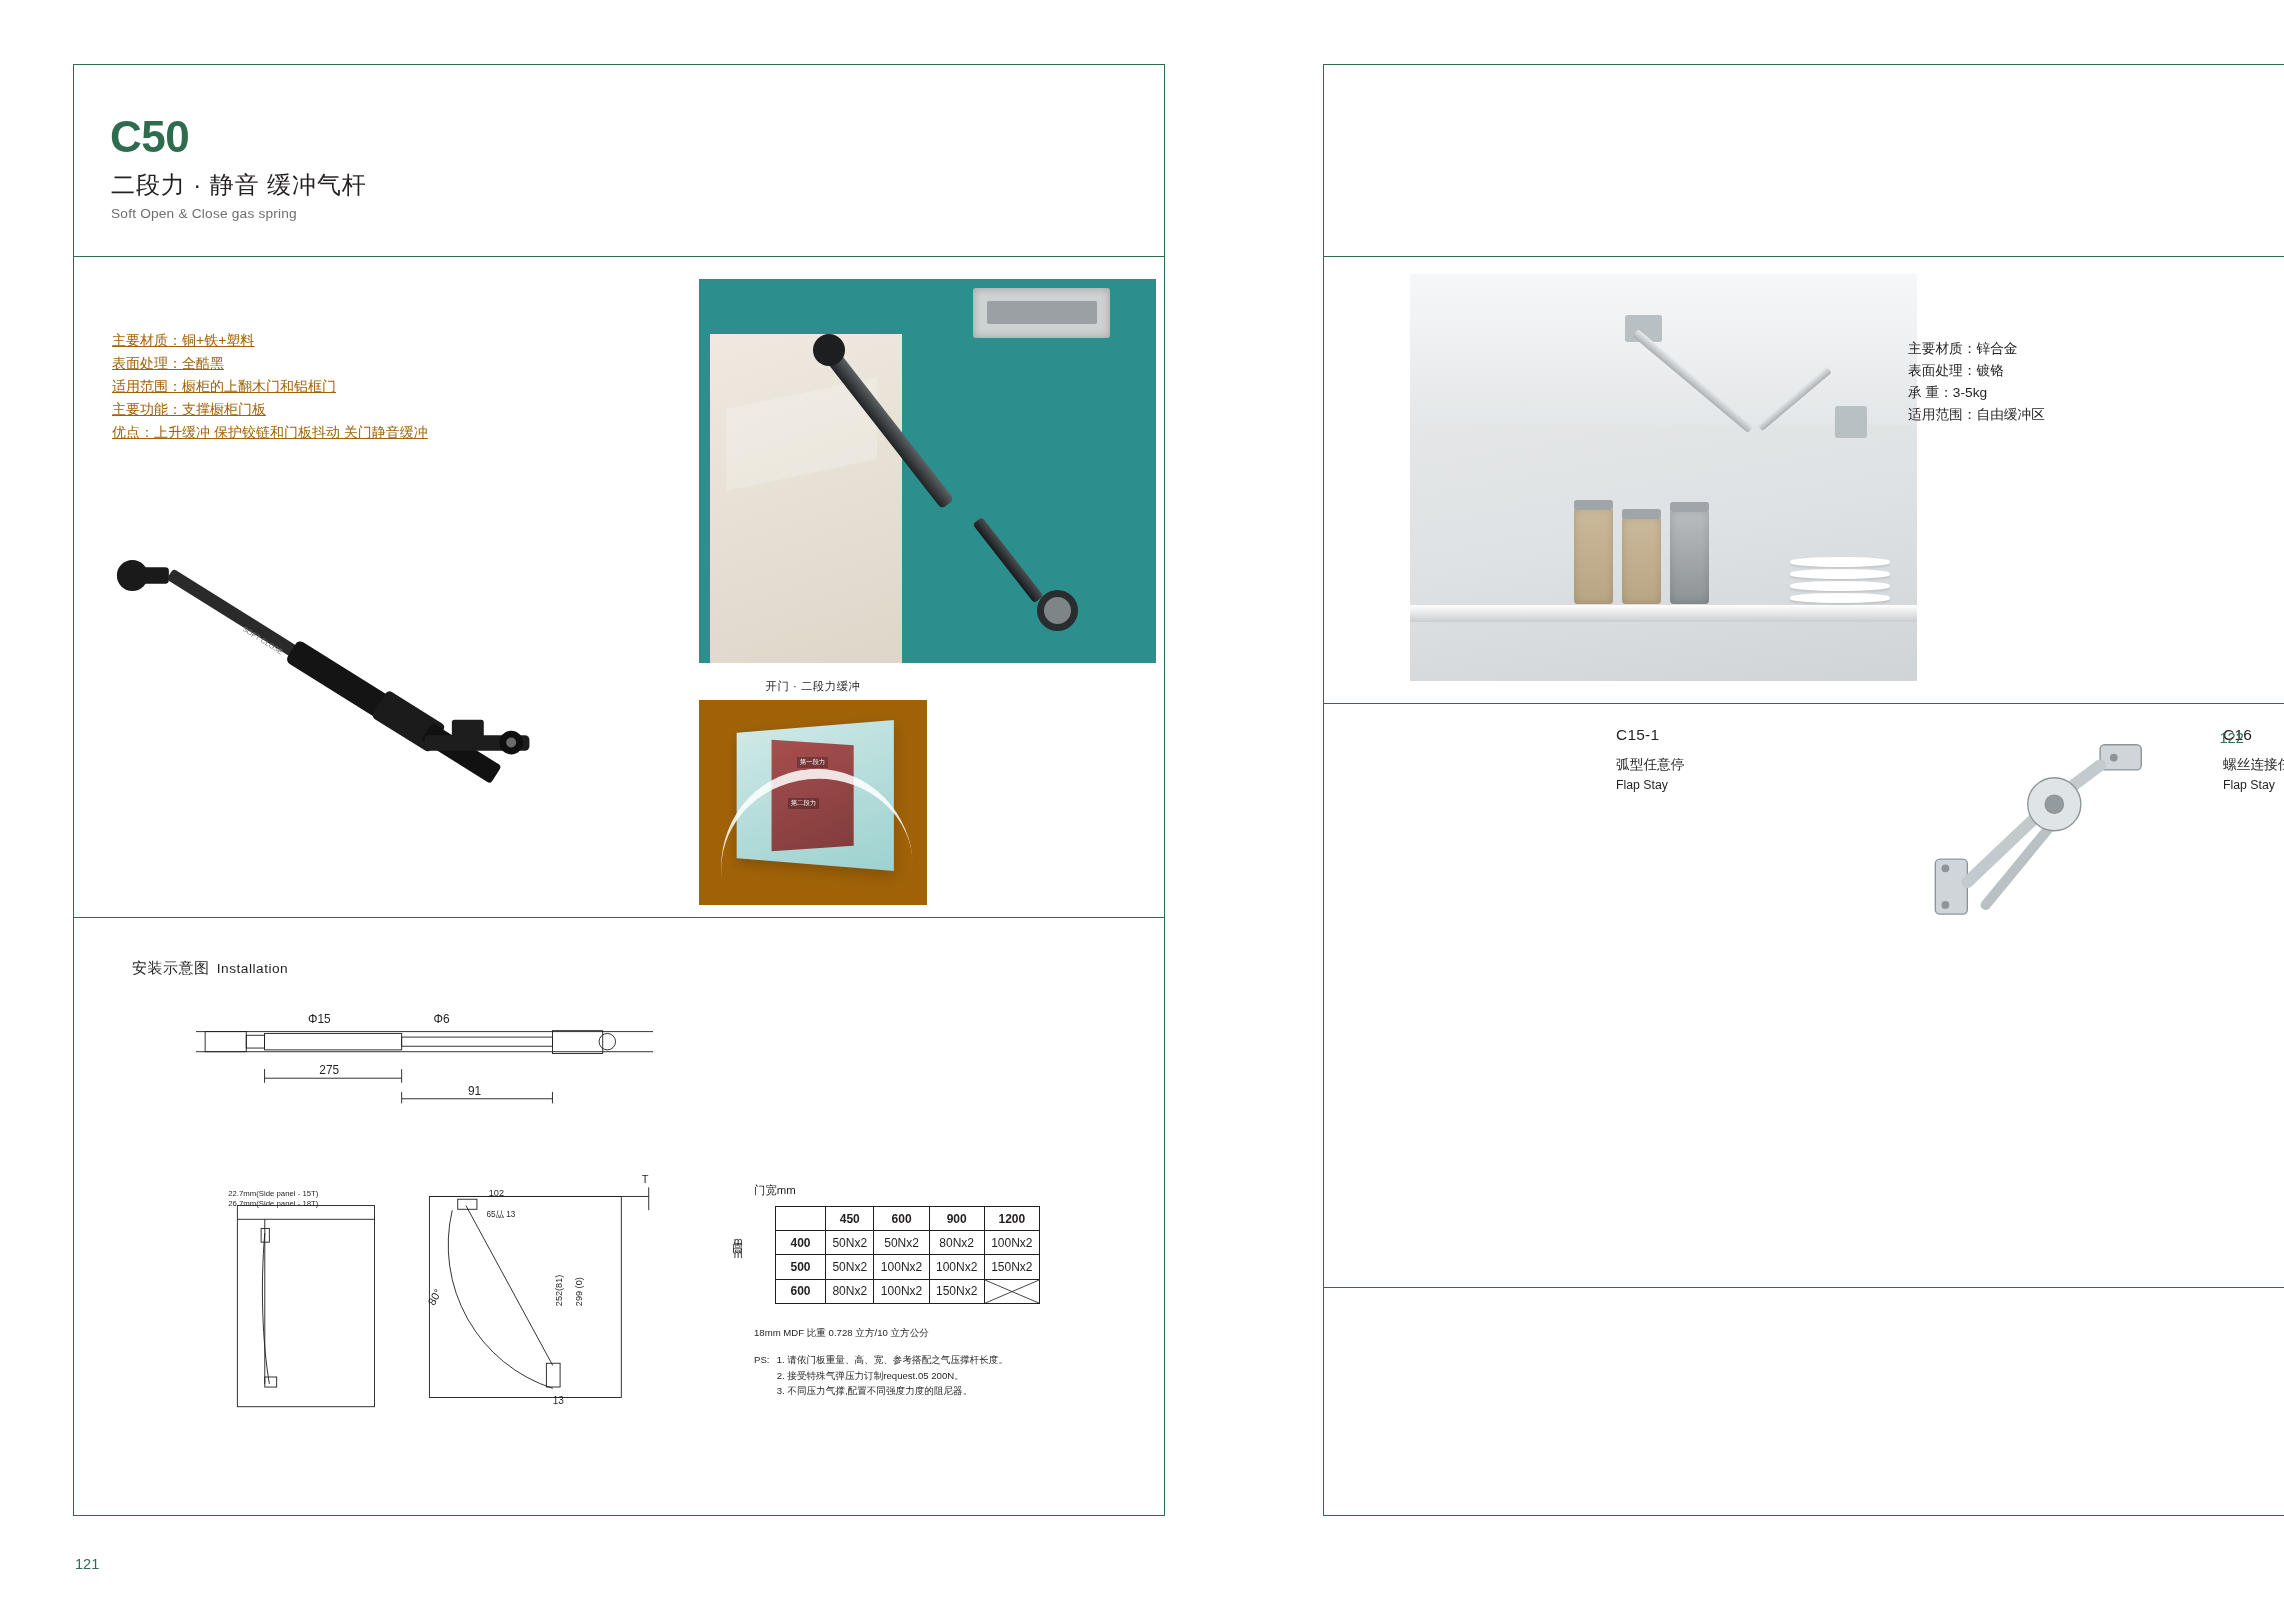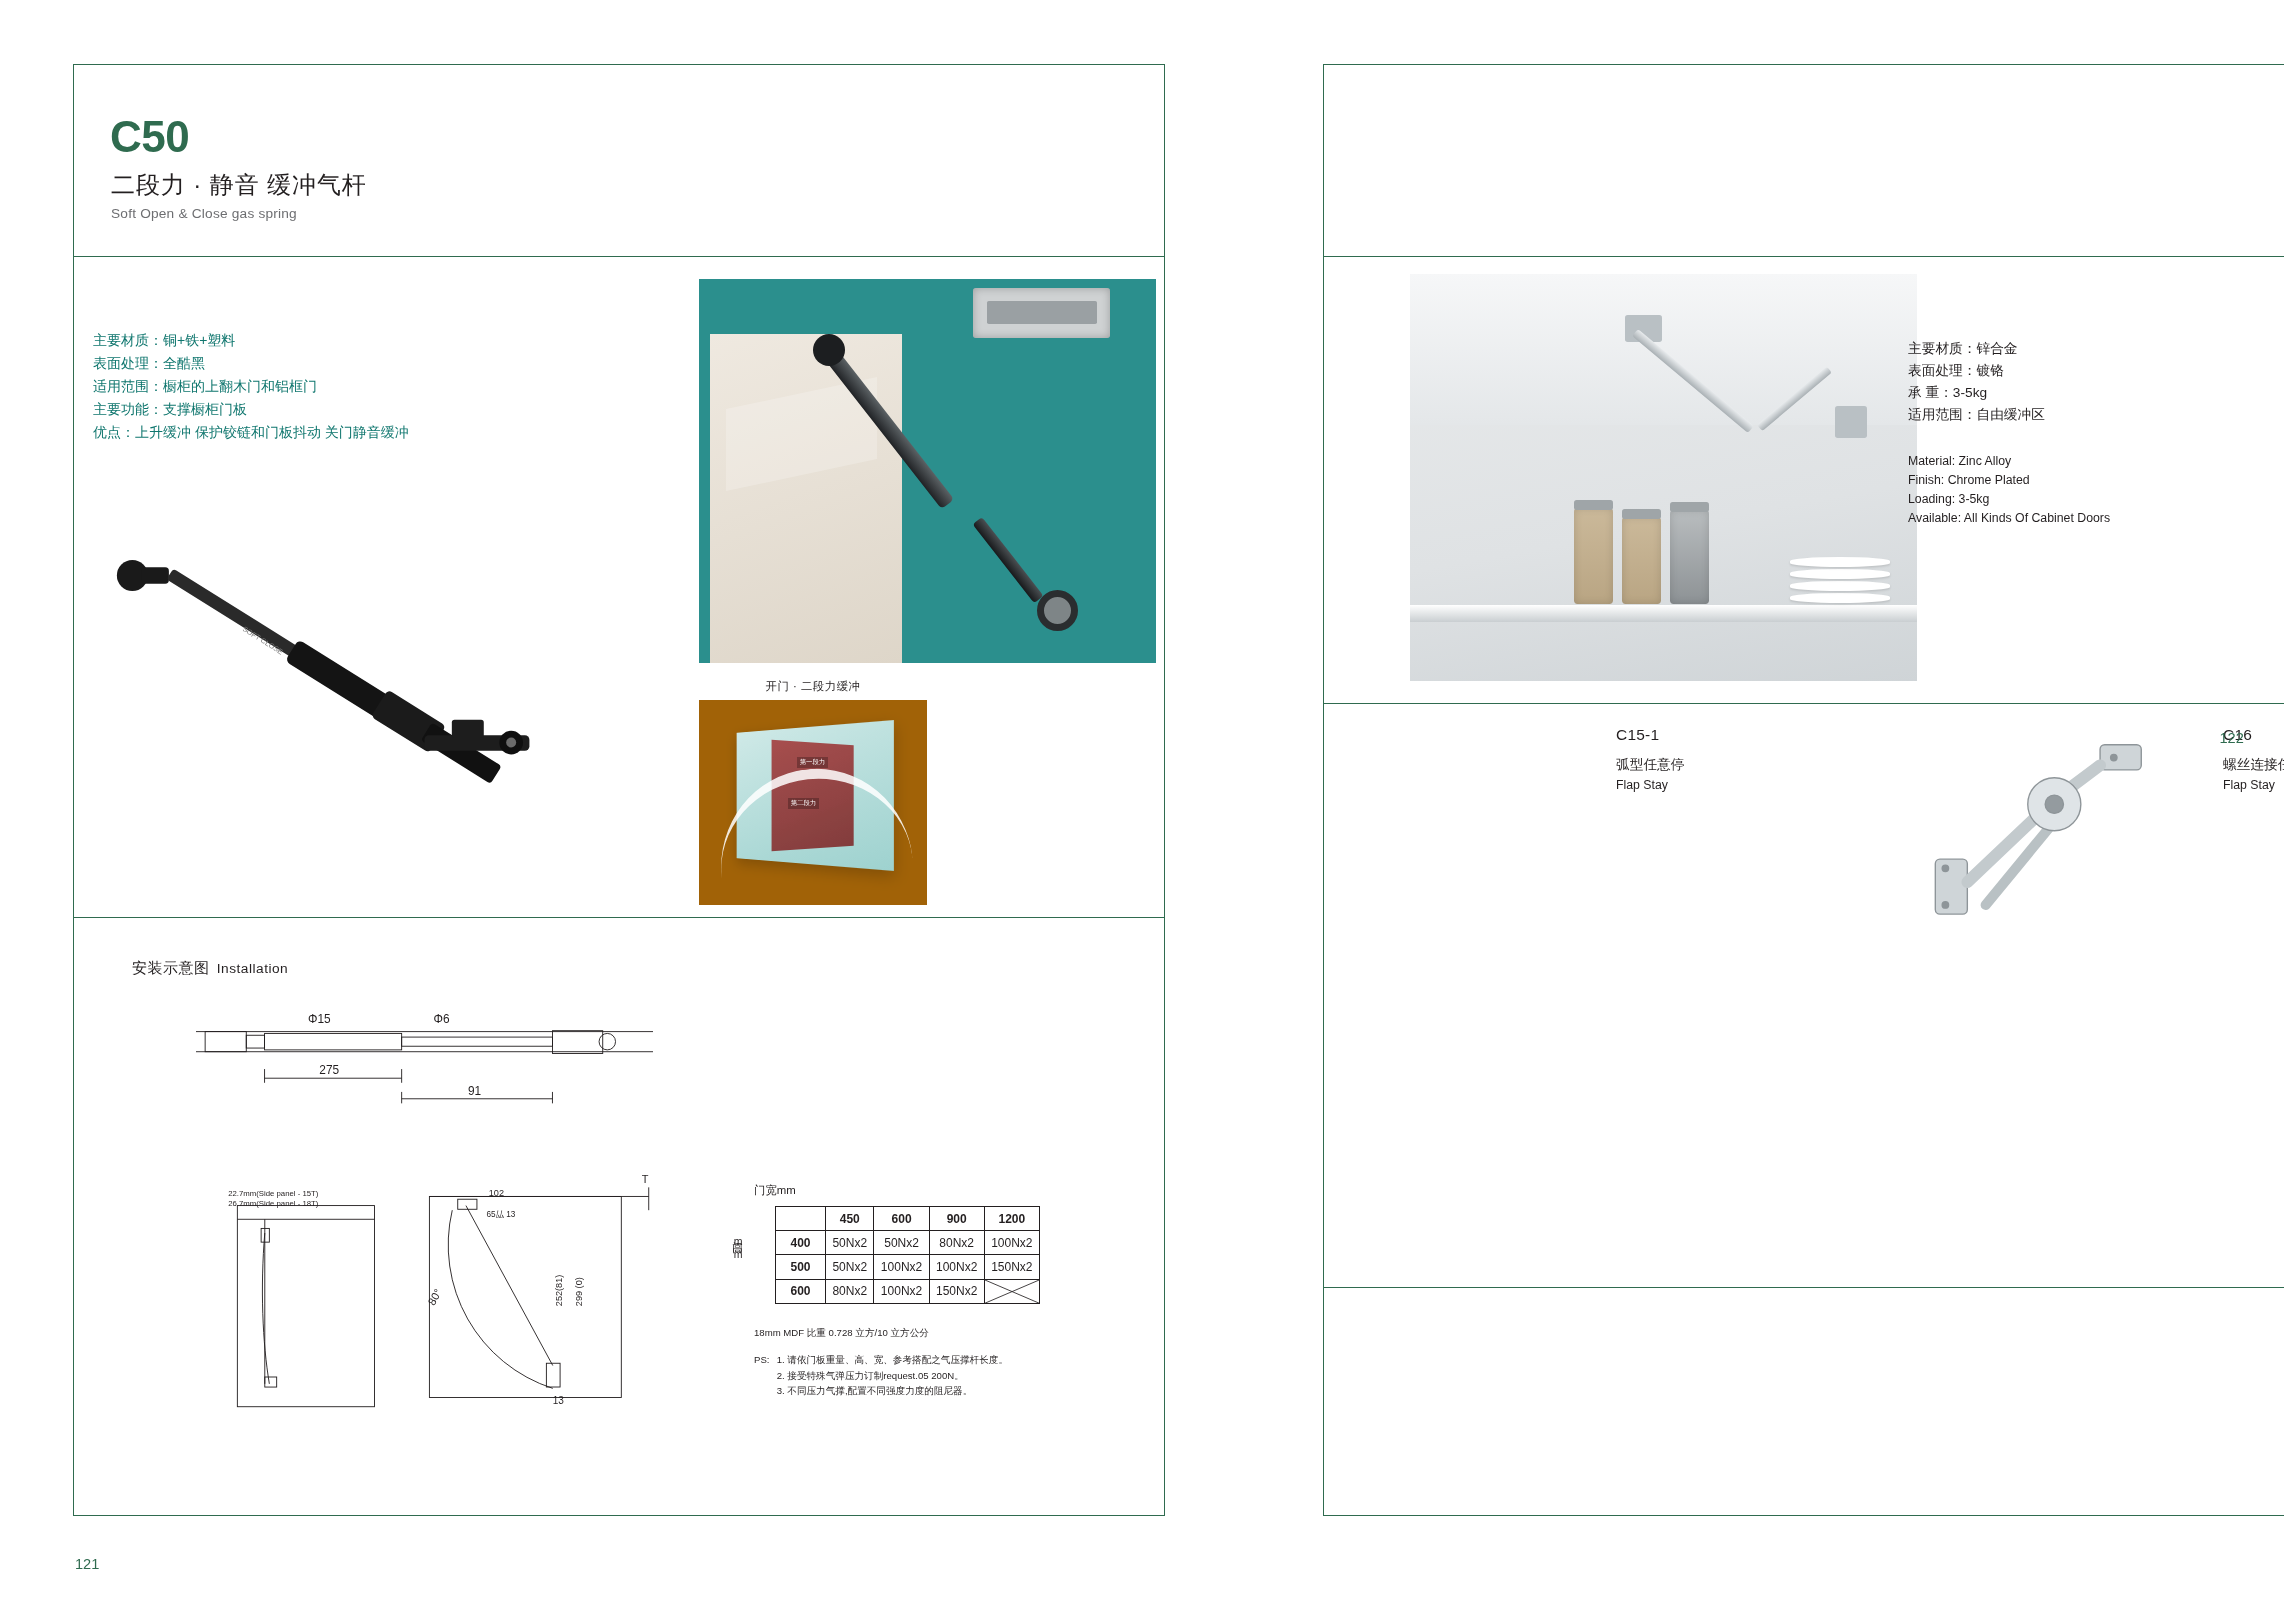--- a/index.html
+++ b/index.html
@@ -42,22 +42,22 @@
     font-size: 24px; color:#231f20; letter-spacing:0.9px;
   }
   .title-en {
     position:absolute; left:111px; top:206px;
     font-size: 13.7px; color:#6d6e71; letter-spacing:0.2px;
   }
   .hr-left { position:absolute; left:74px; top:256px; width:1089px; height:1.4px; background:#2f6b4f; }
 
   
   .spec-list {
-    position:absolute; left:93px; top:329px;
-    font-size: 14px; line-height: 23px; color:#0f766e;
+    position:absolute; left:112px; top:329px;
+    font-size: 14px; line-height: 23px; color:#a16207;text-decoration:underline;
   }
   .spec-list div { white-space: nowrap; }
 
   
   .photo-main {
     position:absolute; left:699px; top:279px; width:457px; height:384px;
     background: linear-gradient(145deg,#2b8f8d 0%, #2b8f8d 40%, #2b8f8d 100%);
     overflow:hidden;
   }
   .photo-main .wallpaper {
@@ -447,26 +447,20 @@
       <div class="arm2"></div>
       <div class="bracket2"></div>
     </div>
 
     <div class="rspec" style="left:667px;">
       <div>主要材质：锌合金</div>
       <div>表面处理：镀铬</div>
       <div>承    重：3-5kg</div>
       <div>适用范围：自由缓冲区</div>
     </div>
-    <div class="rspec-en" style="left:667px;">
-      <div>Material: Zinc Alloy</div>
-      <div>Finish: Chrome Plated</div>
-      <div>Loading: 3-5kg</div>
-      <div>Available: All Kinds Of Cabinet Doors</div>
-    </div>
 
     <div class="model" style="left:375px;top:726px;">
       <div class="code">C15-1</div>
       <div class="name">弧型任意停</div>
       <div class="name-en">Flap Stay</div>
     </div>
     <svg style="position:absolute;left:676px;top:731px;" width="238" height="206" viewBox="0 0 520 450">
       <g stroke="#8e9599" stroke-width="3" fill="#cfd5d8">
         <rect x="40" y="280" width="70" height="120" rx="10"></rect>
         <rect x="400" y="30" width="90" height="55" rx="10"></rect>

